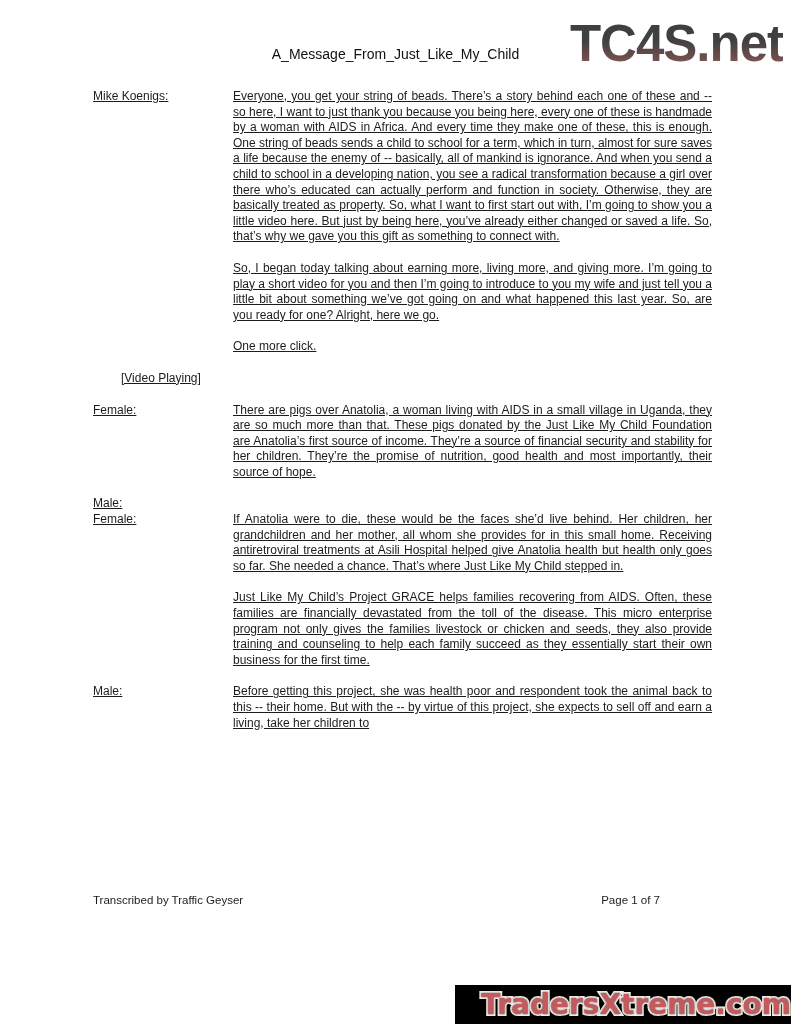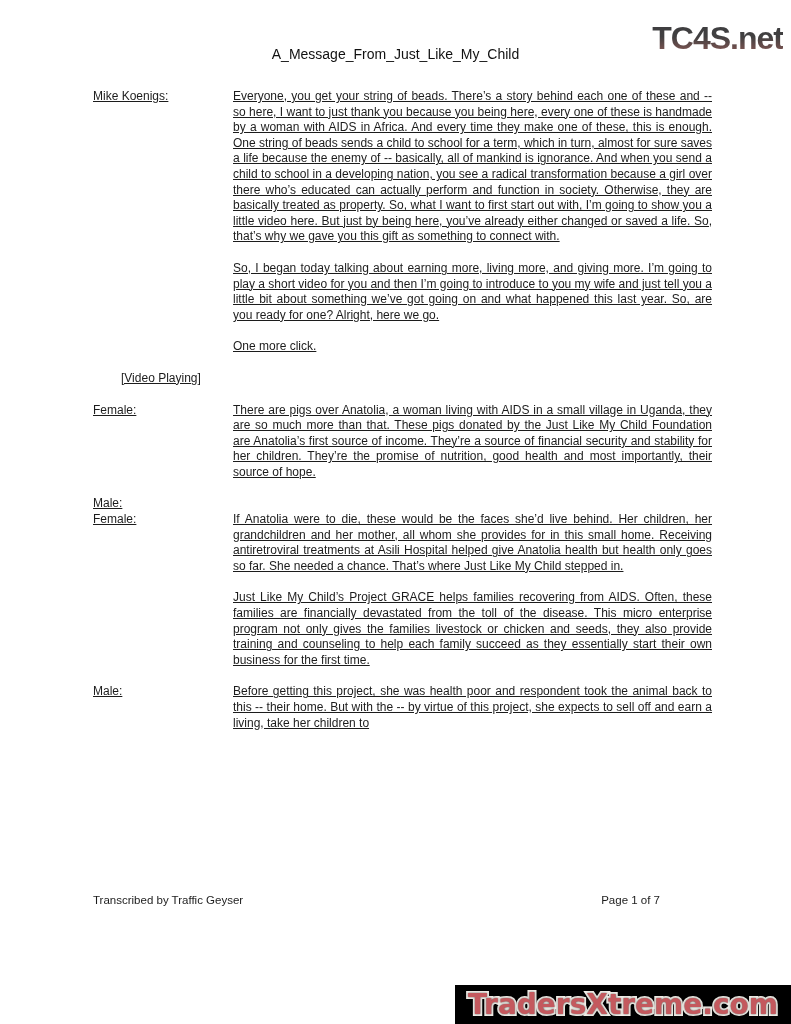--- a/index.html
+++ b/index.html
@@ -9,23 +9,23 @@
     background: #ffffff;
     position: relative;
     overflow: hidden;
     color: #1c1c1c;
   }
   .page { position: absolute; inset: 0; }
 
   
   .tc4s-logo {
     position: absolute;
-    top: 20px;
+    top: 14px;
     right: 8px;
-    font-size: 32px;
+    font-size: 51px;
     font-weight: bold;
     letter-spacing: -1px;
     background: linear-gradient(180deg, #3d3d3f 0%, #414041 45%, #6e4f4d 75%, #a8716c 100%);
     -webkit-background-clip: text;
     background-clip: text;
     color: transparent;
   }
 
   
   .doc-title {
@@ -91,21 +91,21 @@
   
   .tx-logo {
     position: absolute;
     right: 0;
     bottom: 0;
     width: 336px;
     height: 39px;
     background: #000000;
     display: flex;
     align-items: center;
-    justify-content: center;
+    justify-content: flex-end;
   }
   .tx-logo span {
     font-family: "DejaVu Sans", "Liberation Sans", sans-serif;
     font-weight: bold;
     font-size: 28px;
     letter-spacing: 0;
     color: #c4595e;
     -webkit-text-stroke: 4px #f3efe9;
     paint-order: stroke fill;
     text-shadow: 0 0 2px rgba(40,40,40,0.8);

